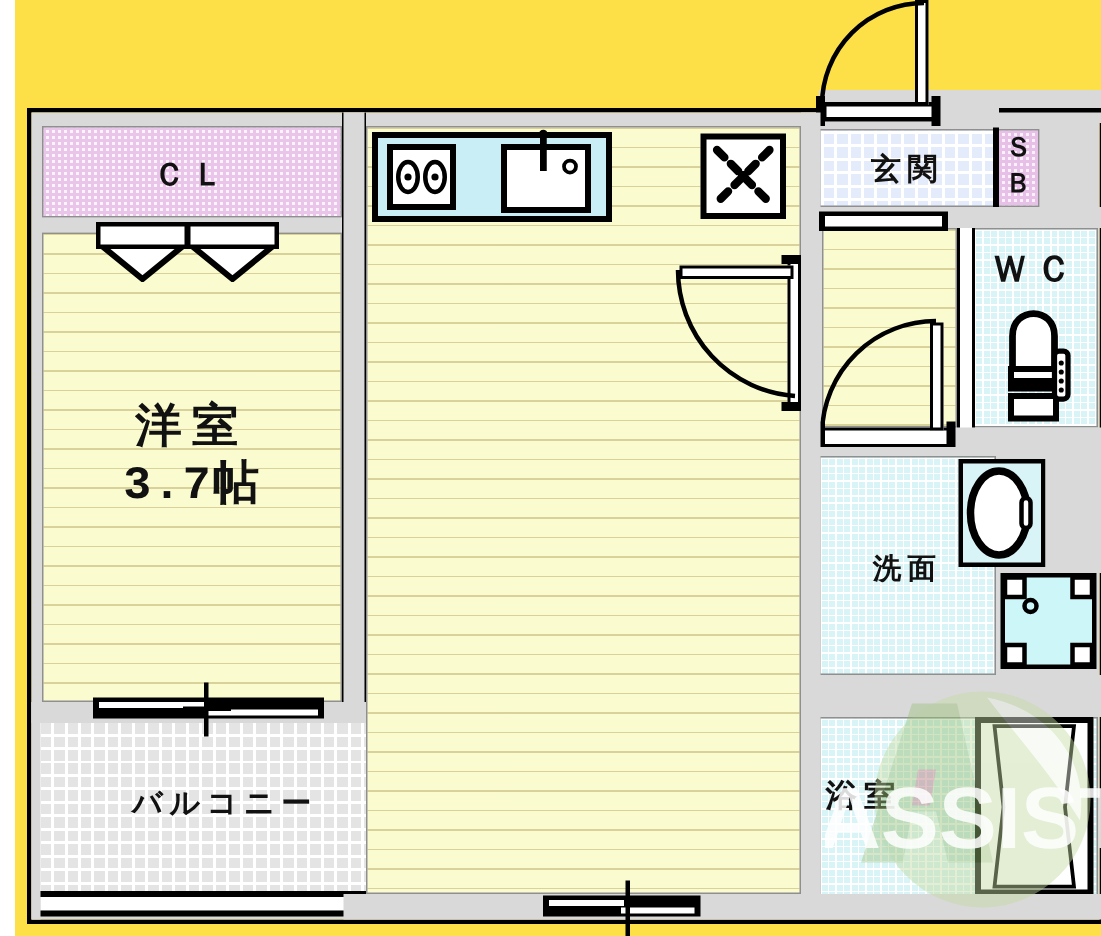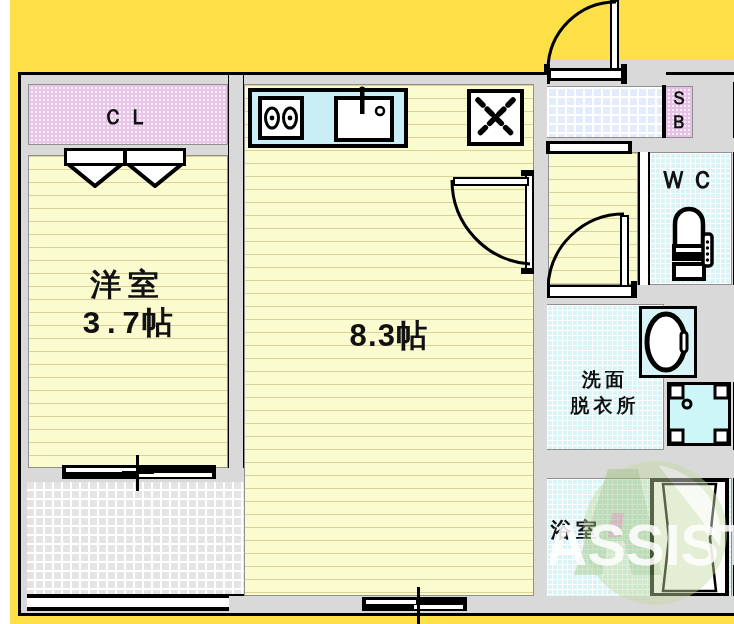--- a/index.html
+++ b/index.html
@@ -113,23 +113,23 @@
 
   <div class="abs fl-yellow" style="left:18px;top:155px;width:200px;height:313px;border:1px solid #8f8f8f;"></div>
   <div class="lbl jp" style="left:18px;top:266px;width:200px;font-size:31px;">洋室</div>
   <div class="lbl lat" style="left:18px;top:307px;width:200px;font-size:31px;letter-spacing:.04em;font-family:Liberation Mono, monospace;">3.7帖</div>
 
   <div class="abs fl-graygrid" style="left:15px;top:480px;width:250px;height:118px;"></div>
   <div class="abs wallblack" style="left:15px;top:594px;width:253px;height:4px;"></div>
   <div class="abs wallblack" style="left:264px;top:480px;width:4px;height:118px;"></div>
   <div class="abs fl-white" style="left:17px;top:598px;width:251px;height:9px;"></div>
   <div class="abs wallblack" style="left:15px;top:607px;width:253px;height:4px;"></div>
+  <div class="lbl jp" style="left:15px;top:524px;width:250px;font-size:20px;">バルコニー</div>
 
   <div class="abs fl-yellow" style="left:234px;top:84px;width:290px;height:512px;border:1px solid #8f8f8f;"></div>
-  <div class="lbl lat" style="left:234px;top:318px;width:290px;font-size:31px;letter-spacing:.04em;">8.3帖</div>
 
   <div class="abs fl-kitchen" style="left:238px;top:88px;width:160px;height:60px;border:4px solid #000;"></div>
 
   <div class="abs frame-blk" style="left:248px;top:96px;width:46px;height:44px;"></div>
   <svg class="abs" style="left:248px;top:96px;width:46px;height:44px;" viewBox="0 0 46 44">
     <g fill="none" stroke="#000" stroke-width="3">
       <ellipse cx="14" cy="22" rx="6.5" ry="10"></ellipse>
       <ellipse cx="32" cy="22" rx="6.5" ry="10"></ellipse>
     </g>
     <circle cx="14" cy="22" r="2.4" fill="#000"></circle>
@@ -146,20 +146,21 @@
   <div class="abs frame-blk" style="left:457px;top:89px;width:57px;height:57px;"></div>
   <svg class="abs" style="left:457px;top:89px;width:57px;height:57px;" viewBox="0 0 57 57">
     <g stroke="#000" stroke-width="5.5" stroke-linecap="round" stroke-dasharray="7 6">
       <line x1="11" y1="11" x2="46" y2="46"></line>
       <line x1="46" y1="11" x2="11" y2="46"></line>
     </g>
     <rect x="25" y="25" width="7" height="7" fill="#000"></rect>
   </svg>
 
   <div class="abs fl-bluegrid" style="left:536px;top:86px;width:118px;height:52px;border:1px solid #8f8f8f;"></div>
+  <div class="lbl jp" style="left:536px;top:101px;width:118px;font-size:20px;">玄関</div>
 
   <div class="abs fl-pinkgrid2" style="left:655px;top:86px;width:28px;height:52px;border:1px solid #8f8f8f;"></div>
   <div class="abs wallblack" style="left:652px;top:85px;width:4px;height:54px;"></div>
   <div class="lbl lat" style="left:655px;top:88px;width:28px;font-size:18px;letter-spacing:0;">Ｓ</div>
   <div class="lbl lat" style="left:655px;top:112px;width:28px;font-size:18px;letter-spacing:0;">Ｂ</div>
 
   <div class="abs" style="left:538px;top:68px;width:77px;height:13px;background:#fff;border:3px solid #000;"></div>
   <div class="abs wallblack" style="left:534px;top:64px;width:6px;height:20px;"></div>
   <div class="abs wallblack" style="left:611px;top:64px;width:6px;height:20px;"></div>
   <div class="abs doorleaf" style="left:600px;top:0px;width:9px;height:70px;"></div>
@@ -196,21 +197,20 @@
   <div class="abs doorleaf" style="left:538px;top:285px;width:86px;height:13px;"></div>
   <div class="abs wallblack" style="left:534px;top:281px;width:6px;height:21px;"></div>
   <div class="abs wallblack" style="left:621px;top:281px;width:6px;height:21px;"></div>
   <div class="abs doorleaf" style="left:610px;top:215px;width:9px;height:72px;"></div>
   <svg class="abs" style="left:536px;top:212px;width:84px;height:78px;" viewBox="0 0 84 78">
     <path d="M2,76 A76,76 0 0 1 78,2" fill="none" stroke="#000" stroke-width="3"></path>
   </svg>
 
   <div class="abs fl-cyangrid" style="left:536px;top:304px;width:118px;height:146px;border:1px solid #8f8f8f;"></div>
   <div class="lbl jp" style="left:536px;top:368px;width:118px;font-size:19px;">洗面</div>
-  <div class="lbl jp" style="left:536px;top:394px;width:118px;font-size:19px;">脱衣所</div>
 
   <div class="abs" style="left:629px;top:306px;width:58px;height:72px;background:#d8f4f6;border:3px solid #000;"></div>
   <svg class="abs" style="left:629px;top:306px;width:58px;height:72px;" viewBox="0 0 58 72">
     <ellipse cx="27" cy="36" rx="19" ry="28" fill="#fff" stroke="#000" stroke-width="5"></ellipse>
     <rect x="42" y="26" width="6" height="20" rx="3" fill="#fff" stroke="#000" stroke-width="3"></rect>
   </svg>
 
   <div class="abs" style="left:657px;top:382px;width:64px;height:64px;background:#ccf6f8;border:3px solid #000;"></div>
   <svg class="abs" style="left:657px;top:382px;width:64px;height:64px;" viewBox="0 0 64 64">
     <rect x="3" y="3" width="13" height="13" fill="#fff" stroke="#000" stroke-width="3"></rect>

